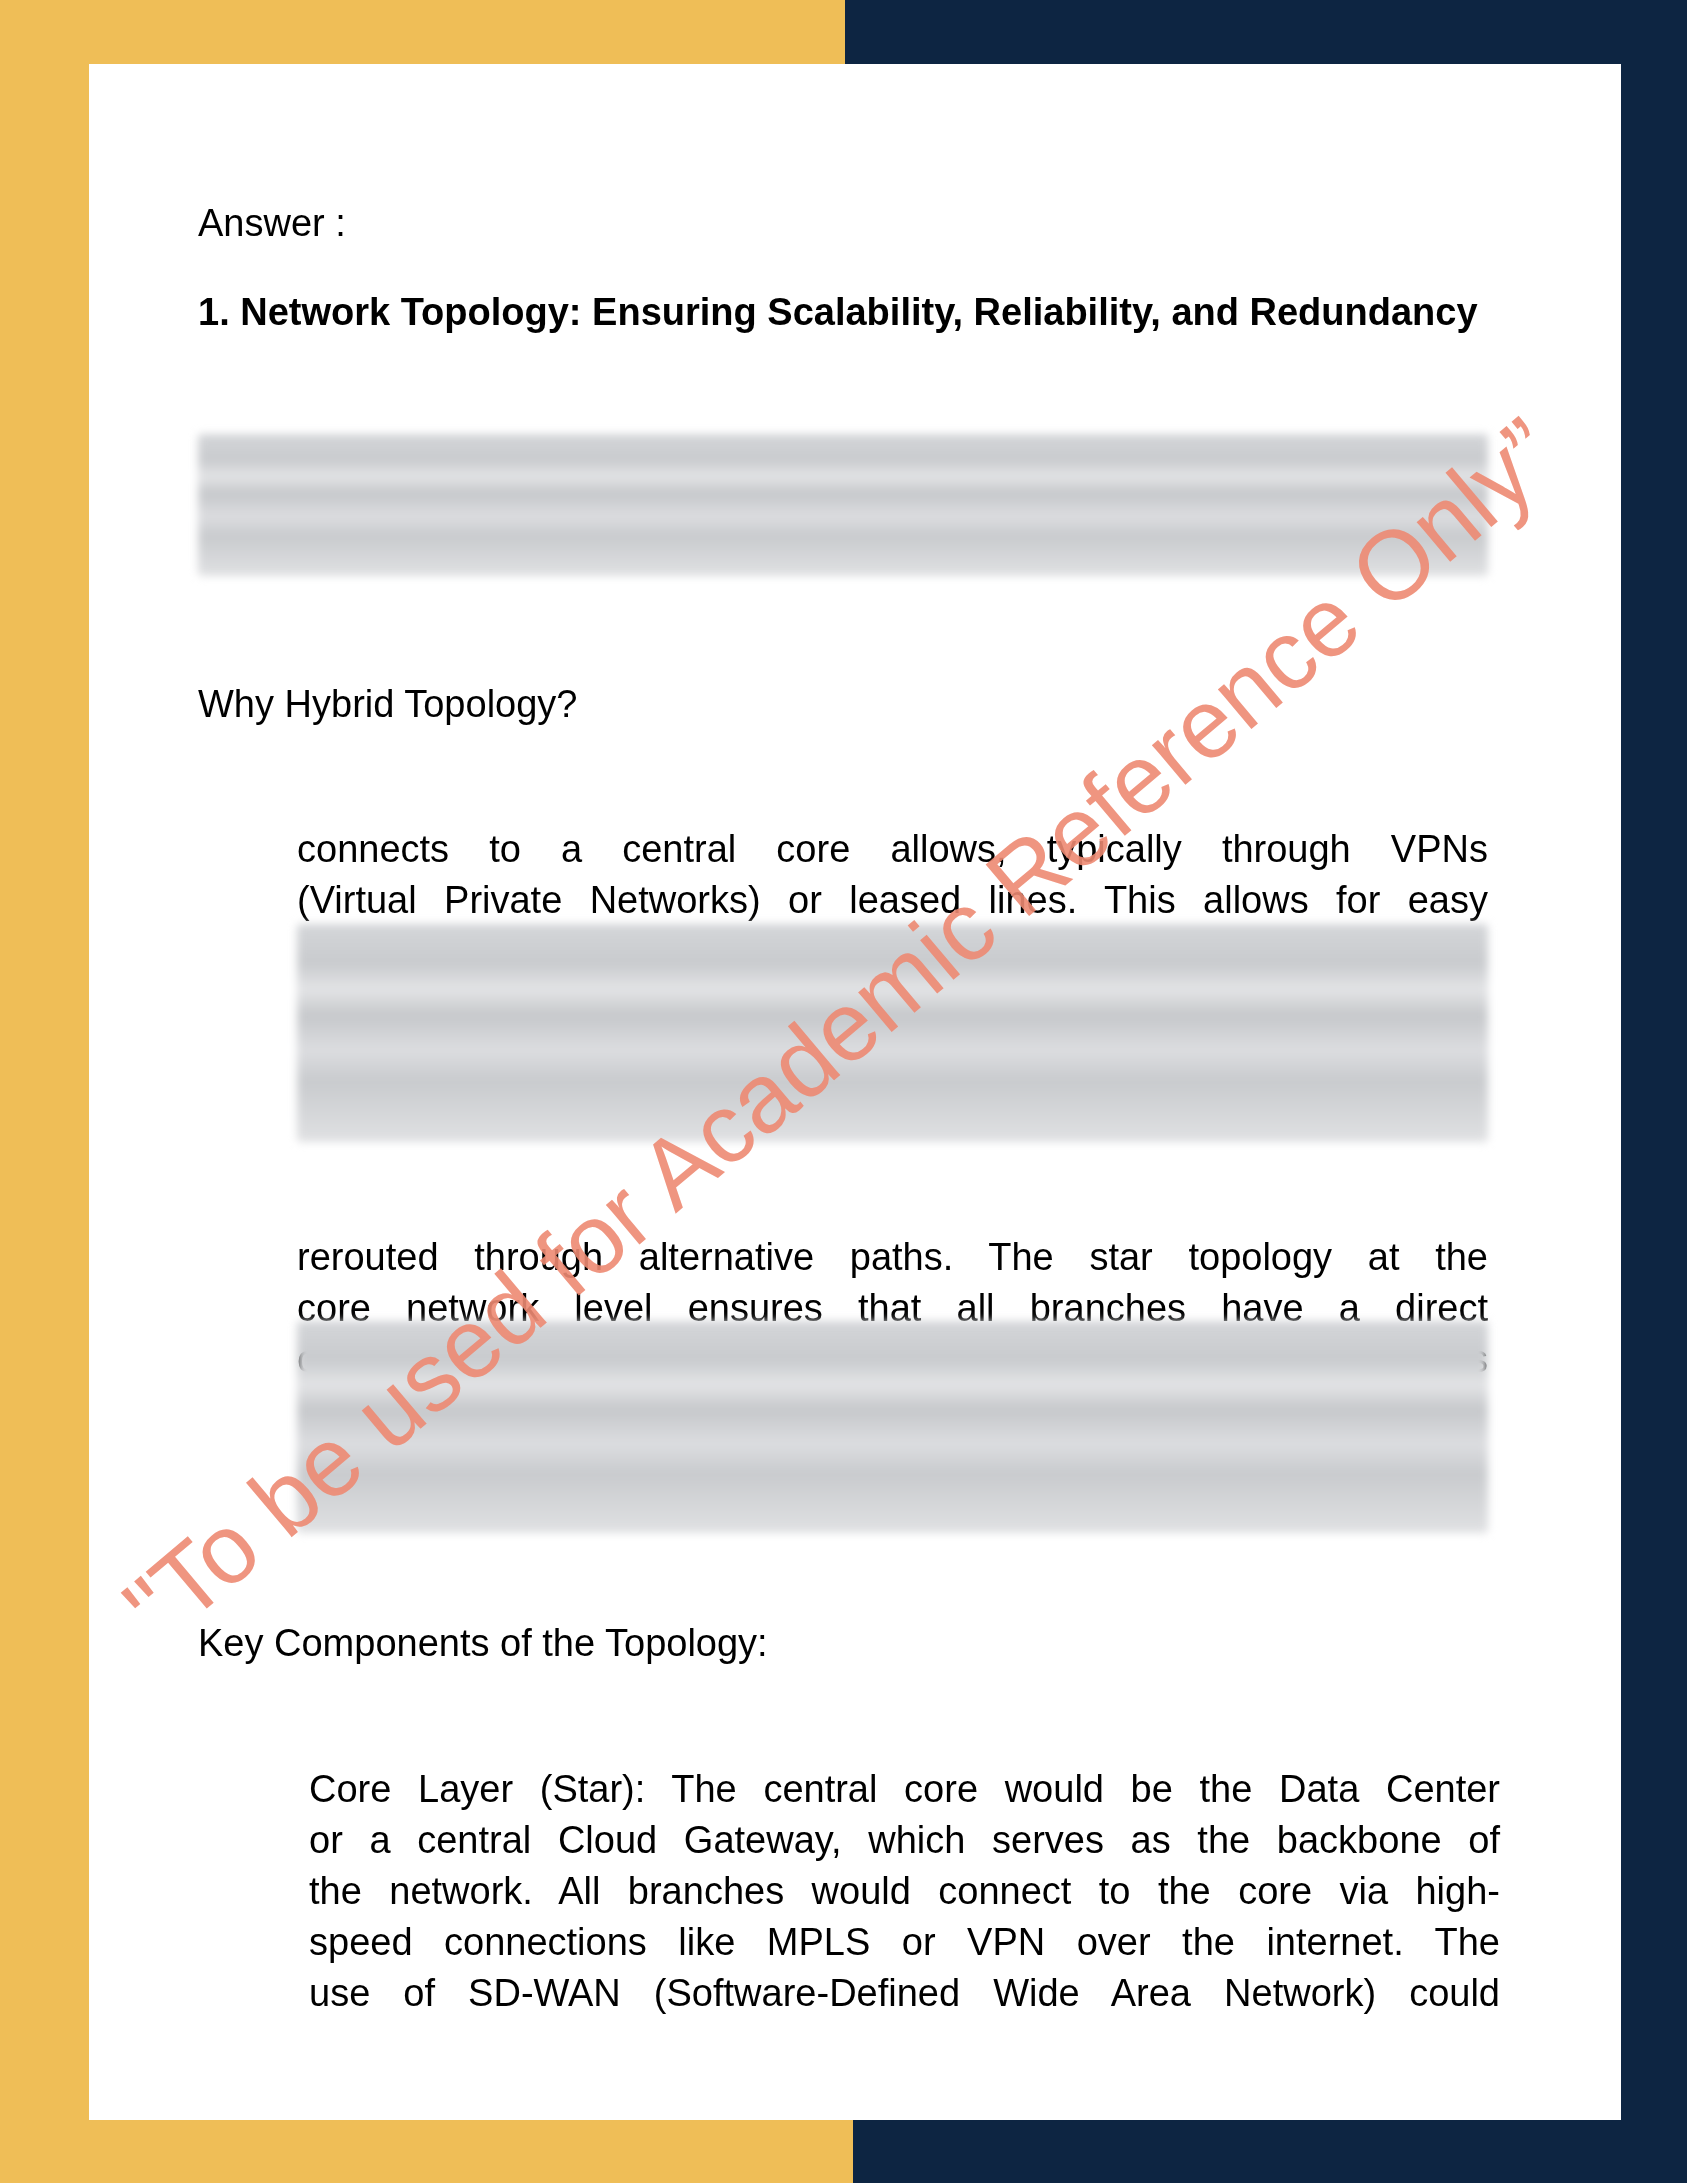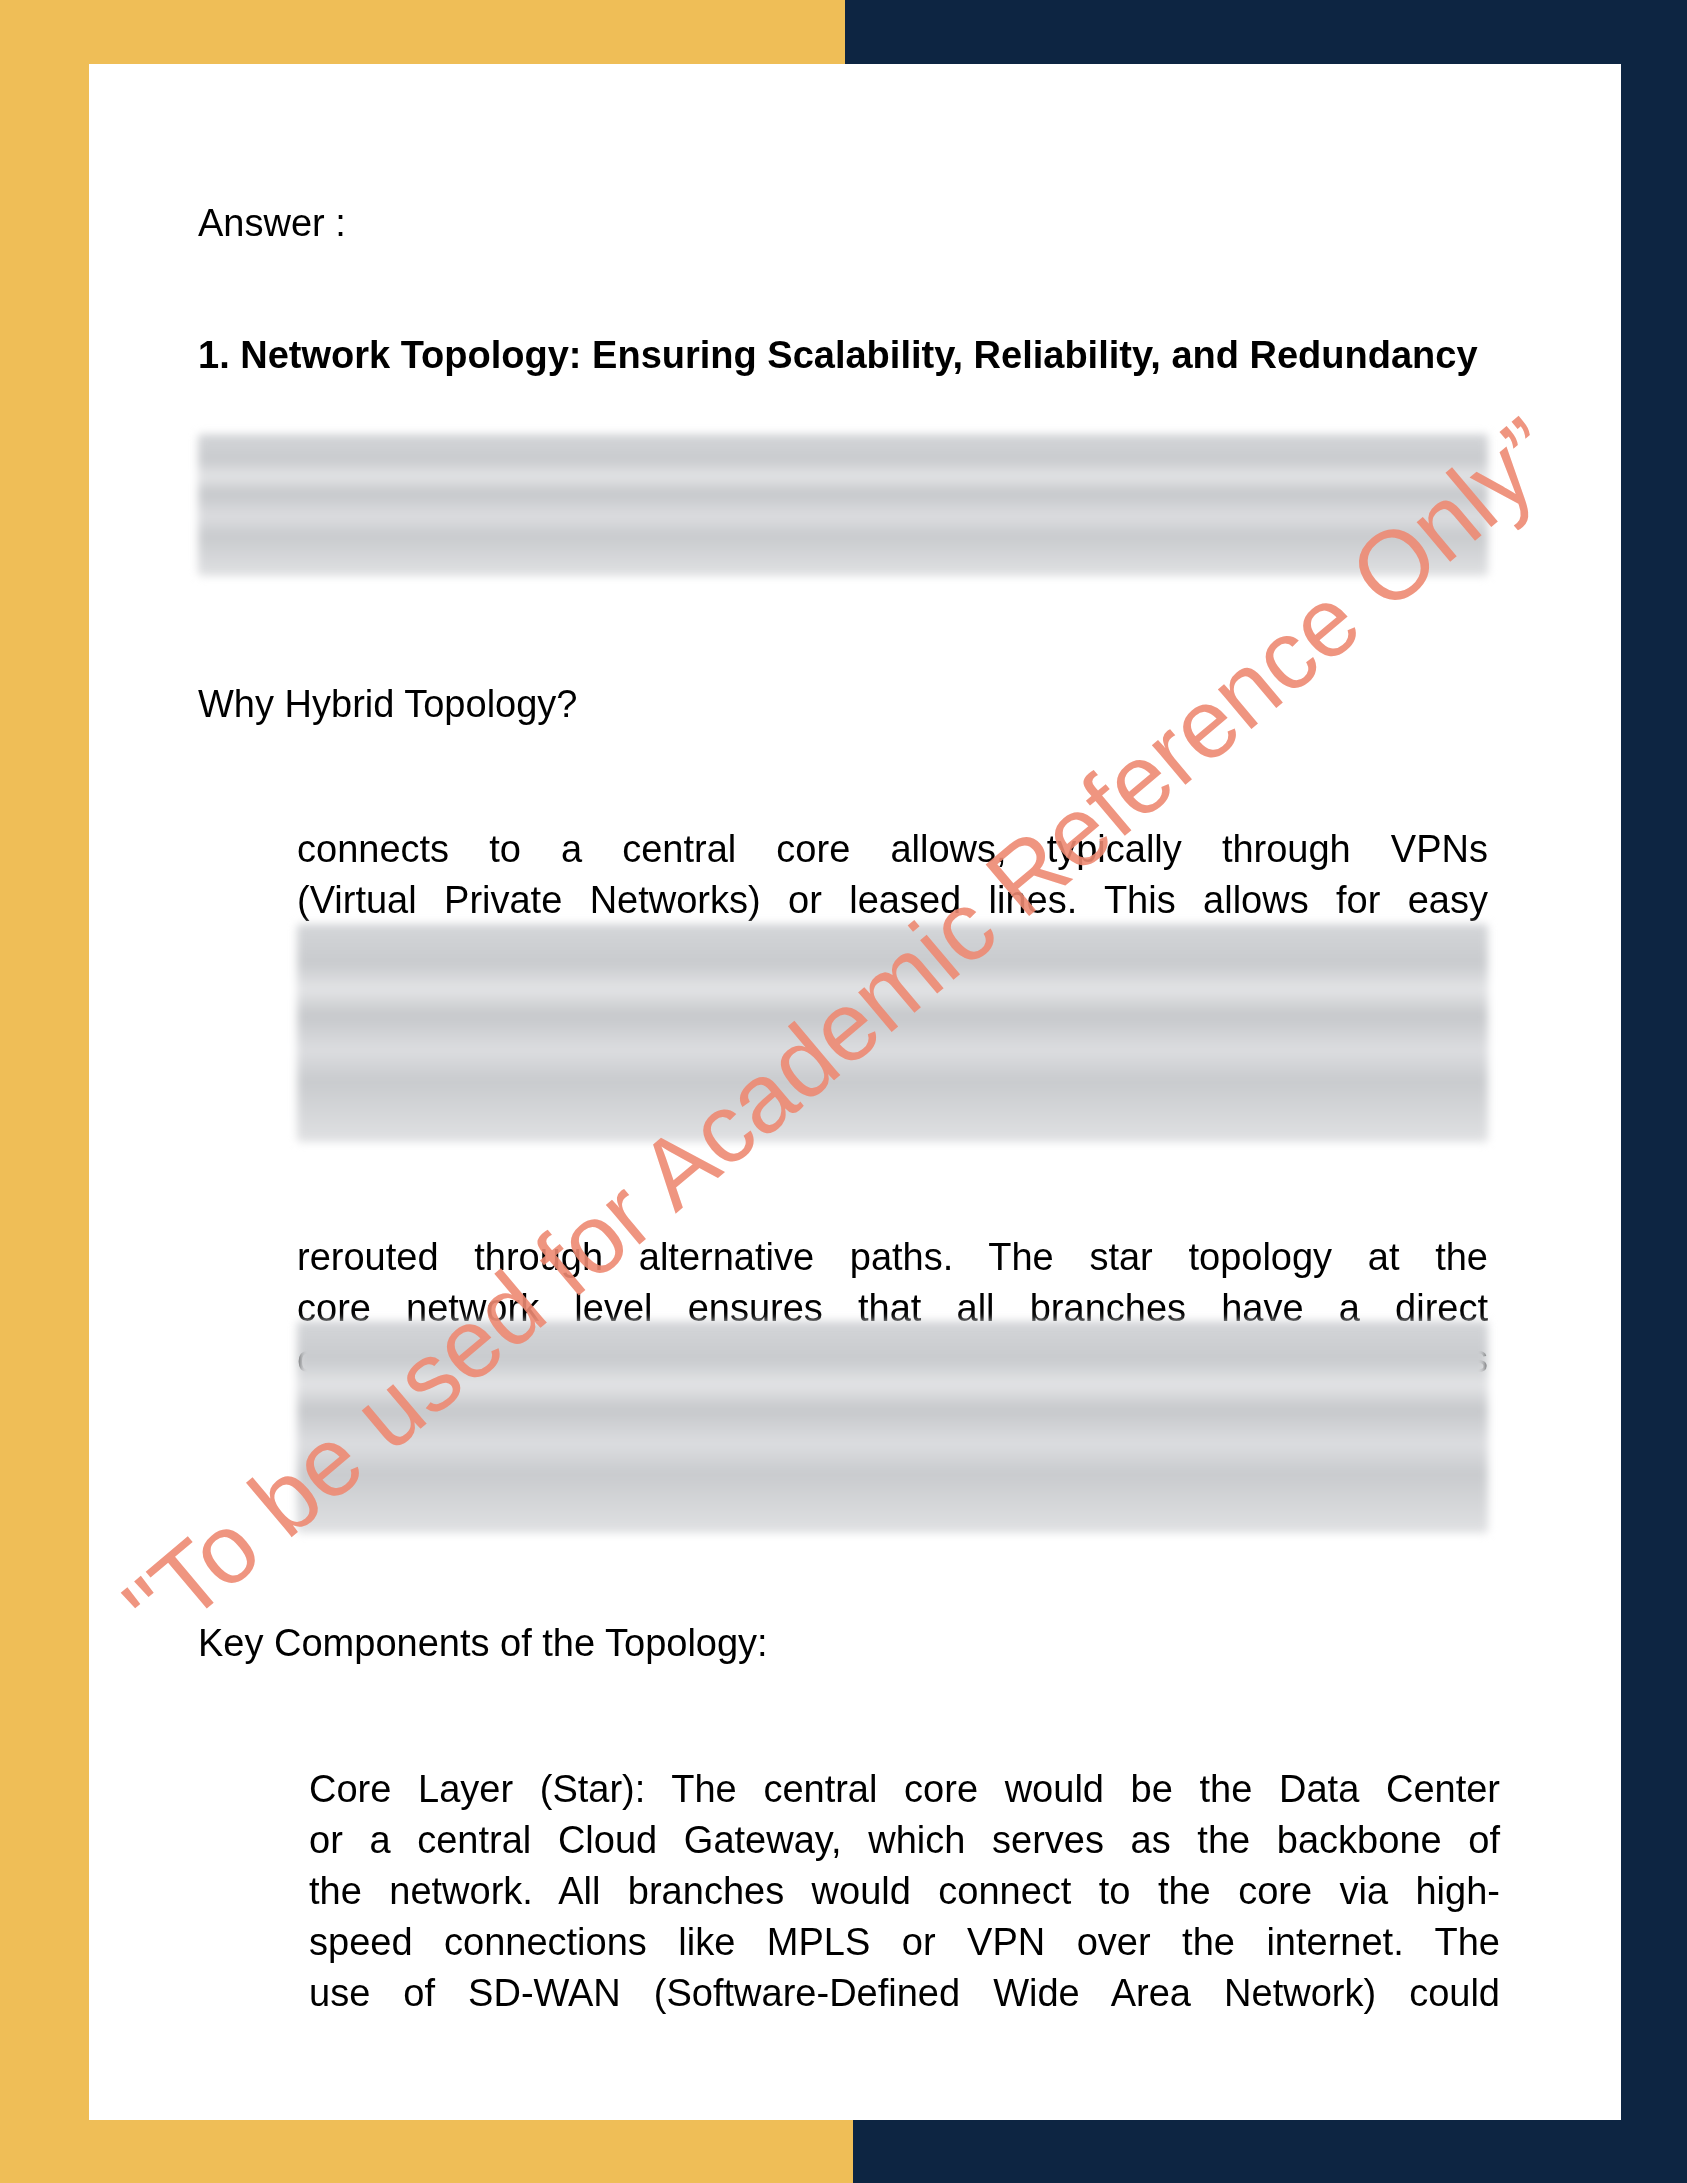--- a/index.html
+++ b/index.html
@@ -64,21 +64,20 @@
     .section-heading {
       position: absolute;
       top: 223px;
       left: 0;
       width: 1290px;
       font-size: 38px;
       line-height: 51px;
       font-weight: bold;
       text-align: justify;
       text-align-last: left;
-      margin-top: 43px;
     }
     .blurred {
       position: absolute;
       background: linear-gradient(180deg,
         #d4d6d9 0%, #c9cbce 18%, #e3e4e6 30%,
         #c6c8cb 42%, #dcdde0 58%, #c9cbce 72%, #e0e1e3 100%);
       filter: blur(4px);
       border-radius: 4px;
     }
     .blur-1 { top: 370px; left: 0; width: 1290px; height: 142px; }

